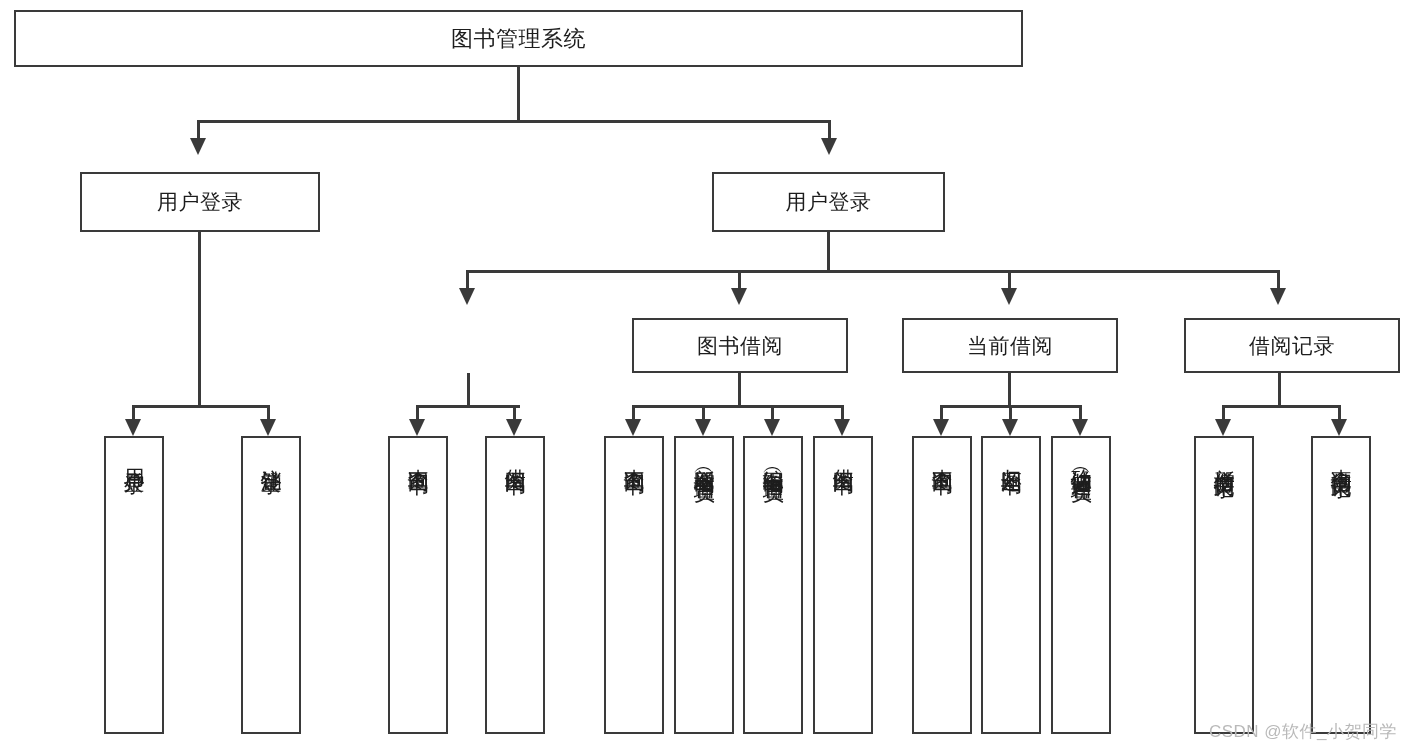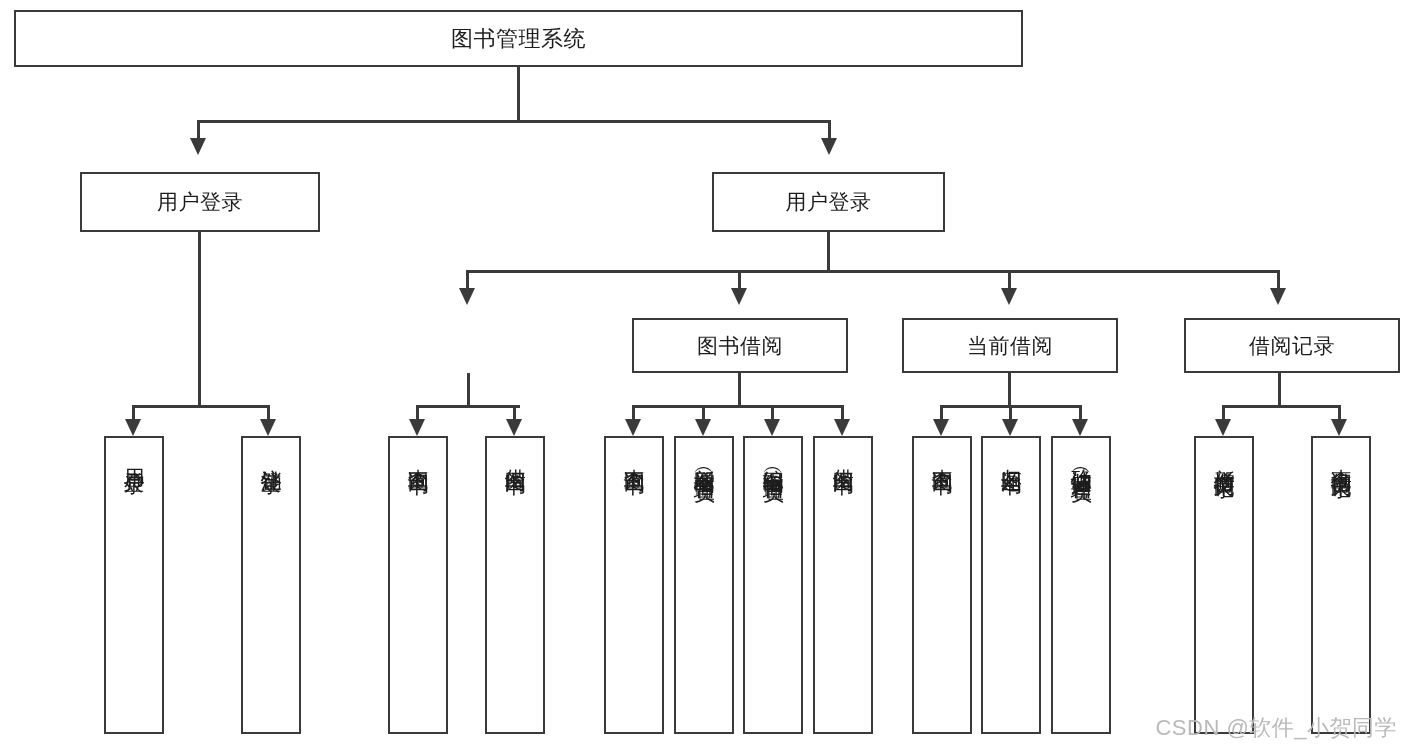--- a/index.html
+++ b/index.html
@@ -59,21 +59,21 @@
     width:0;height:0;
     border-left:8px solid transparent;
     border-right:8px solid transparent;
     border-top:17px solid #3a3a3a;
   }
   
   #watermark{
     position:absolute;
     right:8px;
     bottom:4px;
-    font-size:22px;
+    font-size:17px;
     color:#b9b9b9;
     white-space:nowrap;
     letter-spacing:.5px;
   }
 </style>
 </head>
 <body>
 
 <div id="canvas">
 

